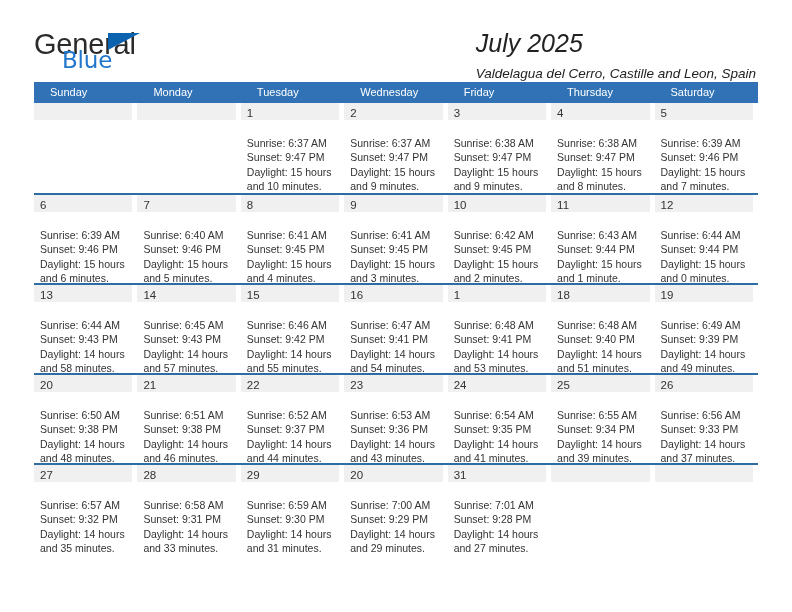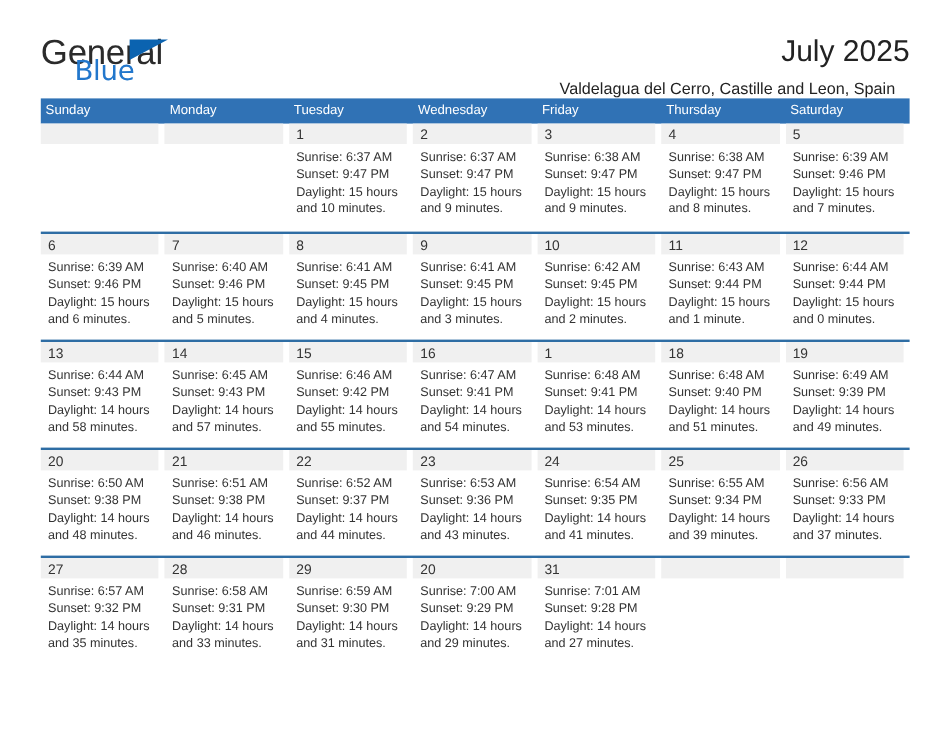--- a/index.html
+++ b/index.html
@@ -59,54 +59,55 @@
   .logo-triangle {
     position: absolute;
     left: 74px;
     top: 5px;
     width: 0;
     height: 0;
     border-left: 32px solid #0b63b0;
     border-bottom: 17px solid transparent;
   }
   .title-block {
-    text-align: right;
+    text-align: left;
     padding-top: 2px;
+    font-style: italic;
   }
   .cal-title {
     font-size: 25px;
     color: #222222;
     line-height: 1.1;
     font-weight: normal;
     margin: 0;
   }
   .cal-subtitle {
     font-size: 13.5px;
     color: #222222;
-    margin: 9px 12px 0 0;
+    margin: 9px 2px 0 0;
     font-weight: normal;
     line-height: 1.1;
   }
 
   
   .calendar {
     margin-top: 10px;
     width: 724px;
   }
   .dow-row {
     display: flex;
     background: #3072b5;
     height: 21px;
   }
   .dow {
     flex: 1 1 0;
     color: #ffffff;
     font-size: 11px;
     line-height: 21px;
-    padding-left: 4px;
+    padding-left: 16px;
     box-sizing: border-box;
     white-space: nowrap;
   }
   .week {
     display: flex;
     border-top: 2px solid #2e6da4;
     height: 90px;
     box-sizing: border-box;
   }
   .week:first-of-type {
@@ -130,20 +131,21 @@
     color: #333333;
   }
   .cell.empty .daynum-band {
     background: #f0f0f0;
   }
   .cell-info {
     padding: 4px 4px 0 6px;
     font-size: 10.5px;
     line-height: 14.4px;
     color: #333333;
+    margin-top: 12px;
   }
   .cell-info div {
     white-space: nowrap;
   }
 </style>
 </head>
 <body>
 
 <div class="page">
 

